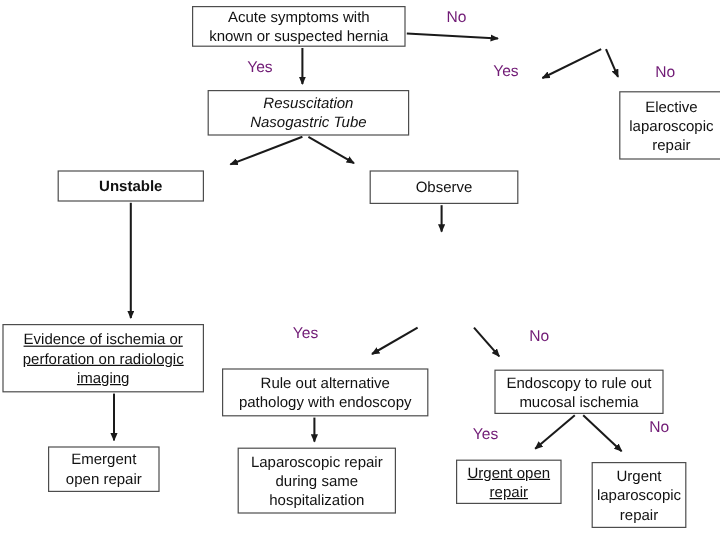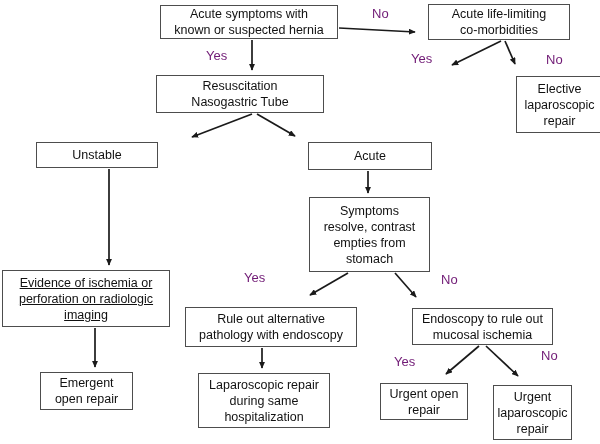--- a/index.html
+++ b/index.html
@@ -67,46 +67,40 @@
       <line x1="348" y1="273" x2="310" y2="295" marker-end="url(#ah)"></line>
       <line x1="395" y1="273" x2="416" y2="297" marker-end="url(#ah)"></line>
       <line x1="262" y1="348" x2="262" y2="368" marker-end="url(#ah)"></line>
       <line x1="479" y1="346" x2="446" y2="374" marker-end="url(#ah)"></line>
       <line x1="486" y1="346" x2="518" y2="376" marker-end="url(#ah)"></line>
     </g>
   </svg>
 
   <div class="node" style="left:160px; top:5px;   width:178px; height:34px;">Acute symptoms with
 known or suspected hernia</div>
-  <div class="node" style="left:428px; top:4px;   width:142px; height:36px;">Acute life-limiting
-co-morbidities</div>
-  <div class="node" style="left:156px; top:75px;  width:168px; height:38px;">Resuscitation
+  <div class="node" style="left:173px; top:75px;  width:168px; height:38px;font-style:italic;">Resuscitation
 Nasogastric Tube</div>
   <div class="node" style="left:503px; top:76px;  width:87px;  height:57px;margin-left:13px;">Elective
 laparoscopic
 repair</div>
-  <div class="node" style="left:36px;  top:142px; width:122px; height:26px;">Unstable</div>
-  <div class="node" style="left:308px; top:142px; width:124px; height:28px;">Acute</div>
-  <div class="node" style="left:309px; top:197px; width:121px; height:75px;">Symptoms
-resolve, contrast
-empties from
-stomach</div>
+  <div class="node" style="left:48px;  top:142px; width:122px; height:26px;font-weight:bold;">Unstable</div>
+  <div class="node" style="left:308px; top:142px; width:124px; height:28px;">Observe</div>
   <div class="node" style="left:2px;   top:270px; width:168px; height:57px;text-decoration:underline;">Evidence of ischemia or
 perforation on radiologic
 imaging</div>
   <div class="node" style="left:185px; top:307px; width:172px; height:40px;">Rule out alternative
 pathology with endoscopy</div>
   <div class="node" style="left:40px;  top:372px; width:93px;  height:38px;">Emergent
 open repair</div>
   <div class="node" style="left:412px; top:308px; width:141px; height:37px;">Endoscopy to rule out
 mucosal ischemia</div>
   <div class="node" style="left:198px; top:373px; width:132px; height:55px;">Laparoscopic repair
 during same
 hospitalization</div>
-  <div class="node" style="left:380px; top:383px; width:88px;  height:37px;">Urgent open
+  <div class="node" style="left:380px; top:383px; width:88px;  height:37px;text-decoration:underline;">Urgent open
 repair</div>
   <div class="node" style="left:493px; top:385px; width:79px;  height:55px;">Urgent
 laparoscopic
 repair</div>
 
   <span class="edge-label" style="left:372px; top:6px;">No</span>
   <span class="edge-label" style="left:206px; top:48px;">Yes</span>
   <span class="edge-label" style="left:411px; top:51px;">Yes</span>
   <span class="edge-label" style="left:546px; top:52px;">No</span>
   <span class="edge-label" style="left:244px; top:270px;">Yes</span>

